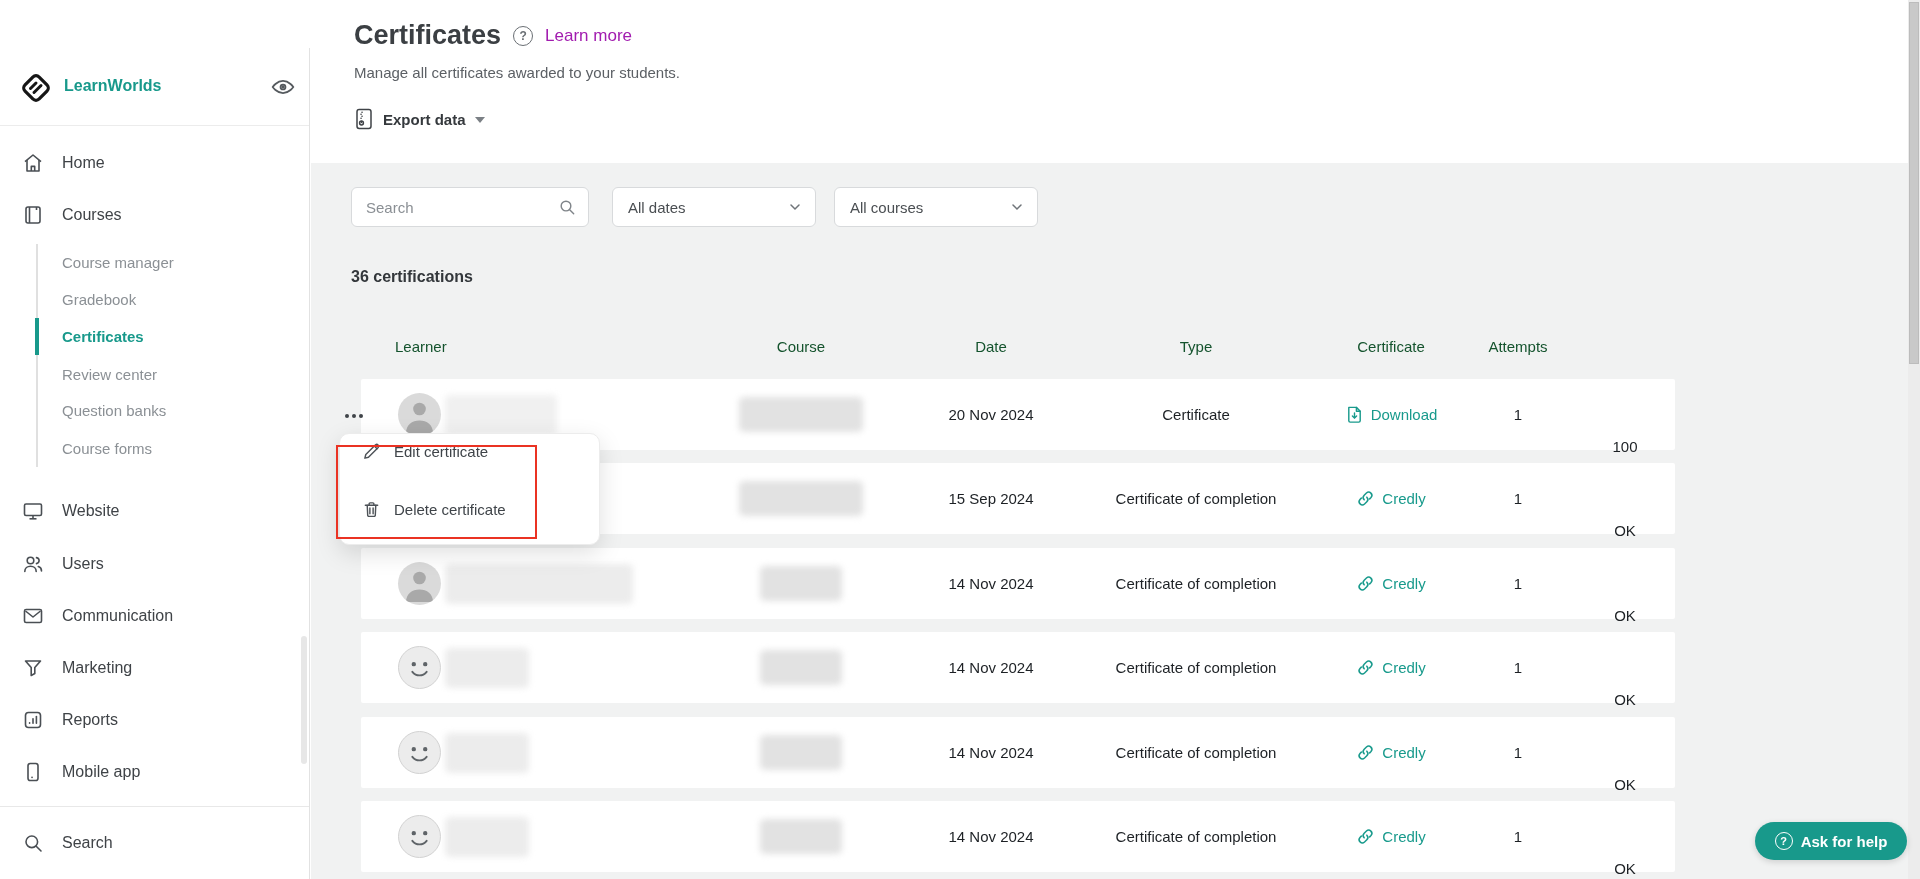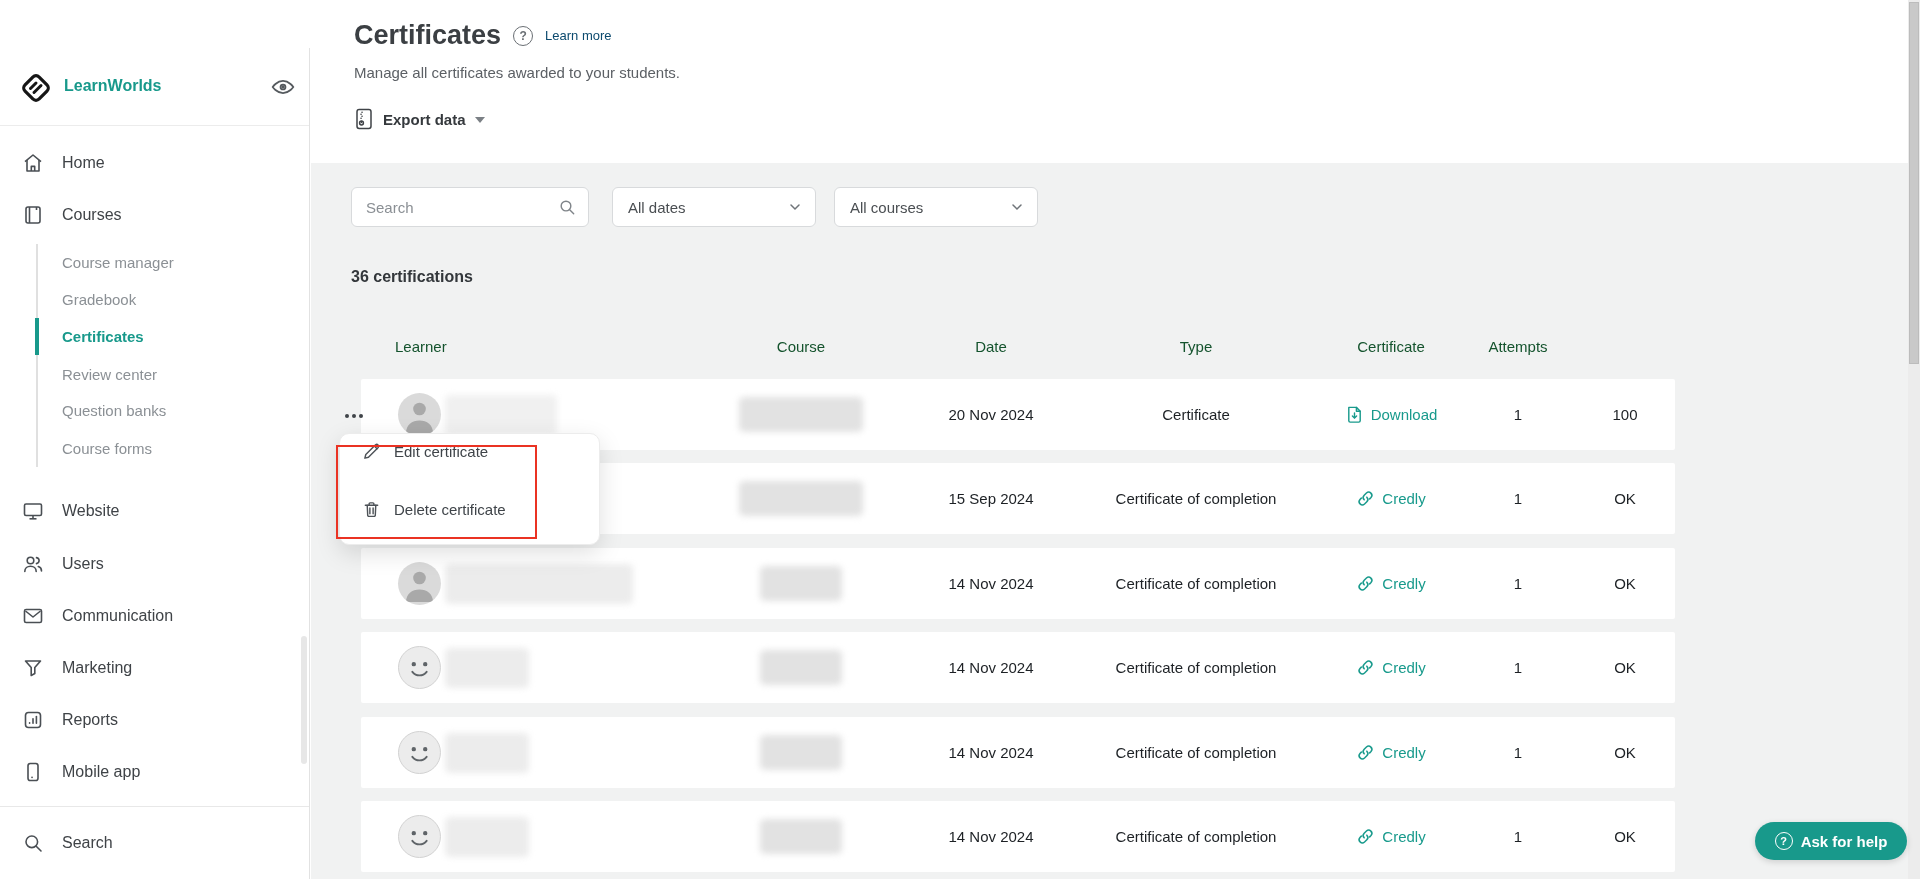--- a/index.html
+++ b/index.html
@@ -36,21 +36,21 @@
   .sb-thumb { position:absolute; right:2px; top:588px; width:6px; height:128px;
     background:#e7e7e7; border-radius:3px; }
 
   
   .main { position:absolute; left:310px; top:0; width:1610px; height:879px; background:#fff; }
   .page-title-row { position:absolute; left:44px; top:20px; display:flex; align-items:center; gap:12px; }
   .page-title { font-size:27px; font-weight:bold; color:#3b3f43; }
   .qmark { width:20px; height:20px; border:1.6px solid #6a6f74; border-radius:50%;
     color:#6a6f74; font-size:12px; font-weight:bold; display:flex; align-items:center;
     justify-content:center; }
-  .learn-more { font-size:13px; color:#0c4a6e; cursor:pointer; }
+  .learn-more { font-size:17px; color:#a21caf; cursor:pointer; }
   .page-subtitle { position:absolute; left:44px; top:64px; font-size:15px; color:#5c6065; }
   .export-btn { position:absolute; left:44px; top:108px; display:flex; align-items:center;
     gap:9px; cursor:pointer; }
   .export-btn .zico { width:20px; height:22px; color:#3f4347; }
   .export-label { font-size:15px; font-weight:bold; color:#35393d; }
   .caret-down { width:0; height:0; border-left:5px solid transparent; border-right:5px solid transparent;
     border-top:6px solid #7b8085; margin-top:2px; }
 
   .gray-panel { position:absolute; left:1px; top:163px; right:12px; bottom:0; background:#f1f2f2; }
 
@@ -85,21 +85,21 @@
   .trow { position:absolute; left:51px; width:1314px; height:71px; background:#fff;
     border-radius:2px; z-index:1; }
   .cell { position:absolute; top:0; height:71px; display:flex; align-items:center;
     justify-content:center; font-size:15px; color:#1d2125; }
   .c-course { left:330px; width:220px; }
   .c-date { left:550px; width:160px; }
   .c-type { left:710px; width:250px; }
   .c-cert { left:950px; width:160px; gap:7px; color:#189a8c; cursor:pointer; }
   .c-cert .cico { width:19px; height:19px; }
   .c-att { left:1100px; width:114px; }
-  .c-score { left:1214px; width:100px; }
+  .c-score { left:1214px; width:100px;margin-top:32px; }
   .avatar { position:absolute; left:37px; top:14px; width:43px; height:43px; border-radius:50%;
     background:#dadada; overflow:hidden; }
   .avatar.smiley { background:#ececec; border:1px solid #d2d2d2; }
   .name-blur { position:absolute; left:84px; top:16px; height:40px; border-radius:5px;
     background:#ececec; filter:blur(3px); }
   .course-blur { position:absolute; top:18px; height:35px; border-radius:5px;
     background:#e2e2e2; filter:blur(3px); }
 
   .more-dots { position:absolute; left:31px; top:404px; width:26px; height:24px; z-index:2;
     display:flex; align-items:center; justify-content:center; gap:3px; cursor:pointer; }

